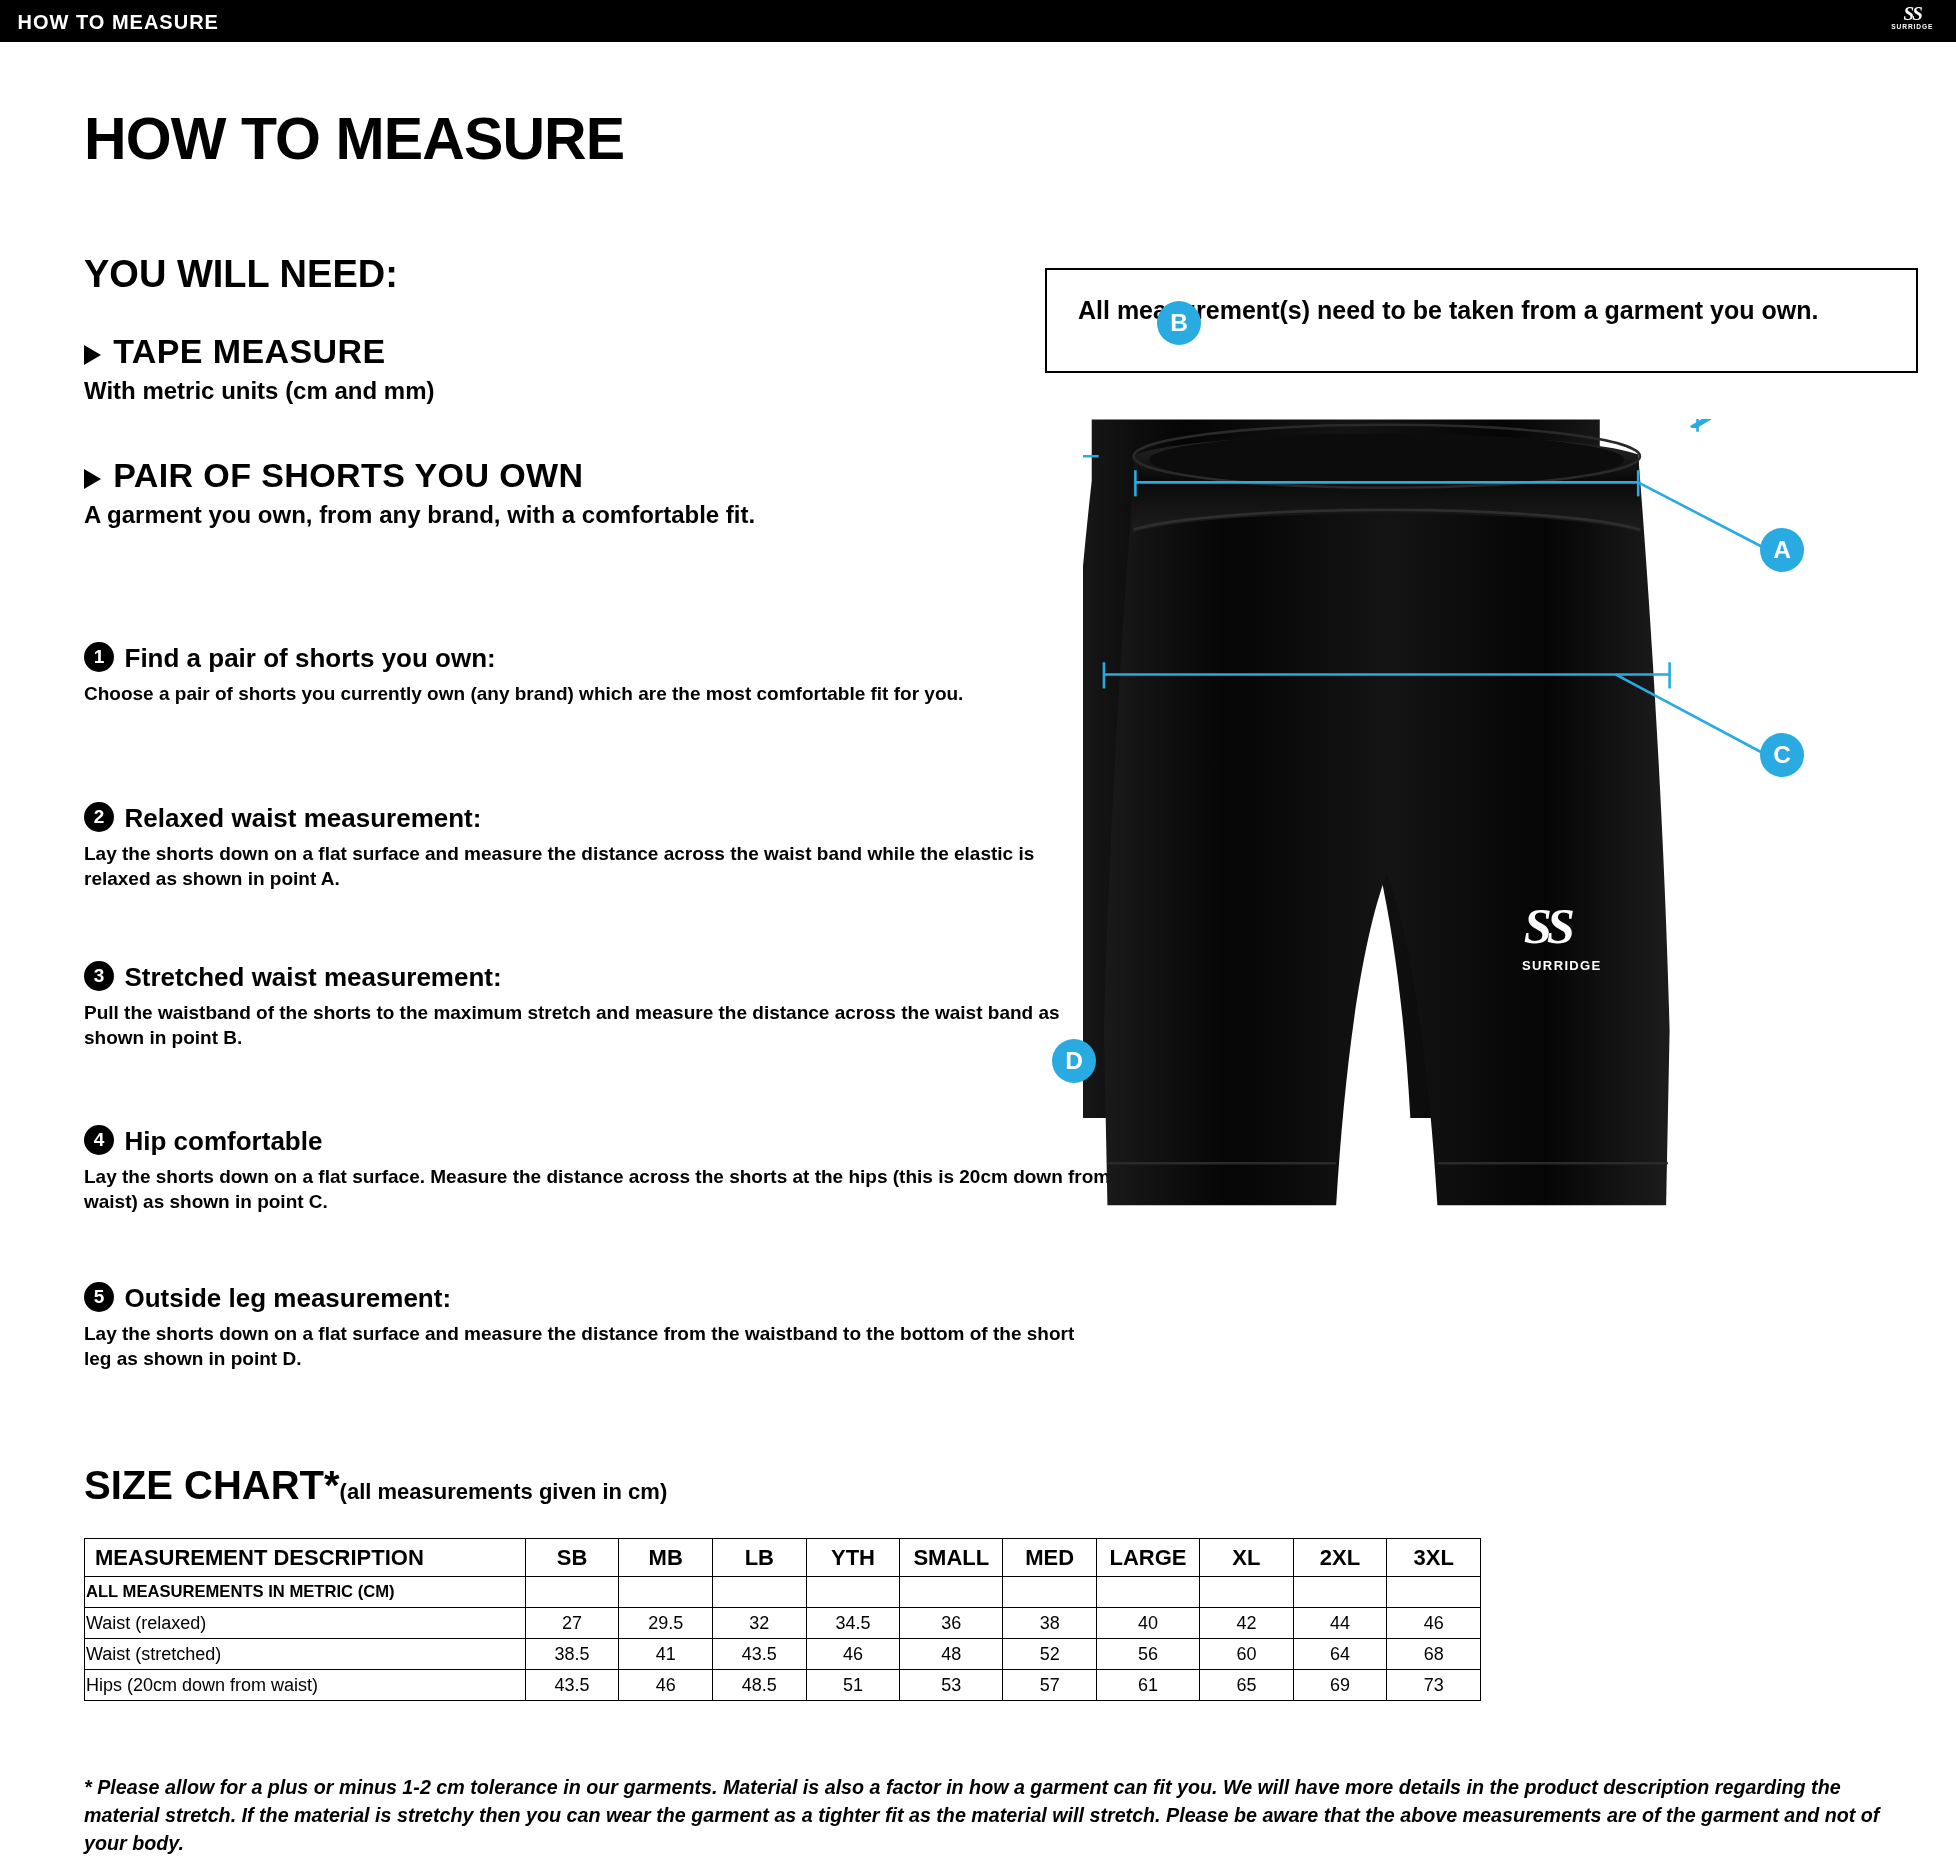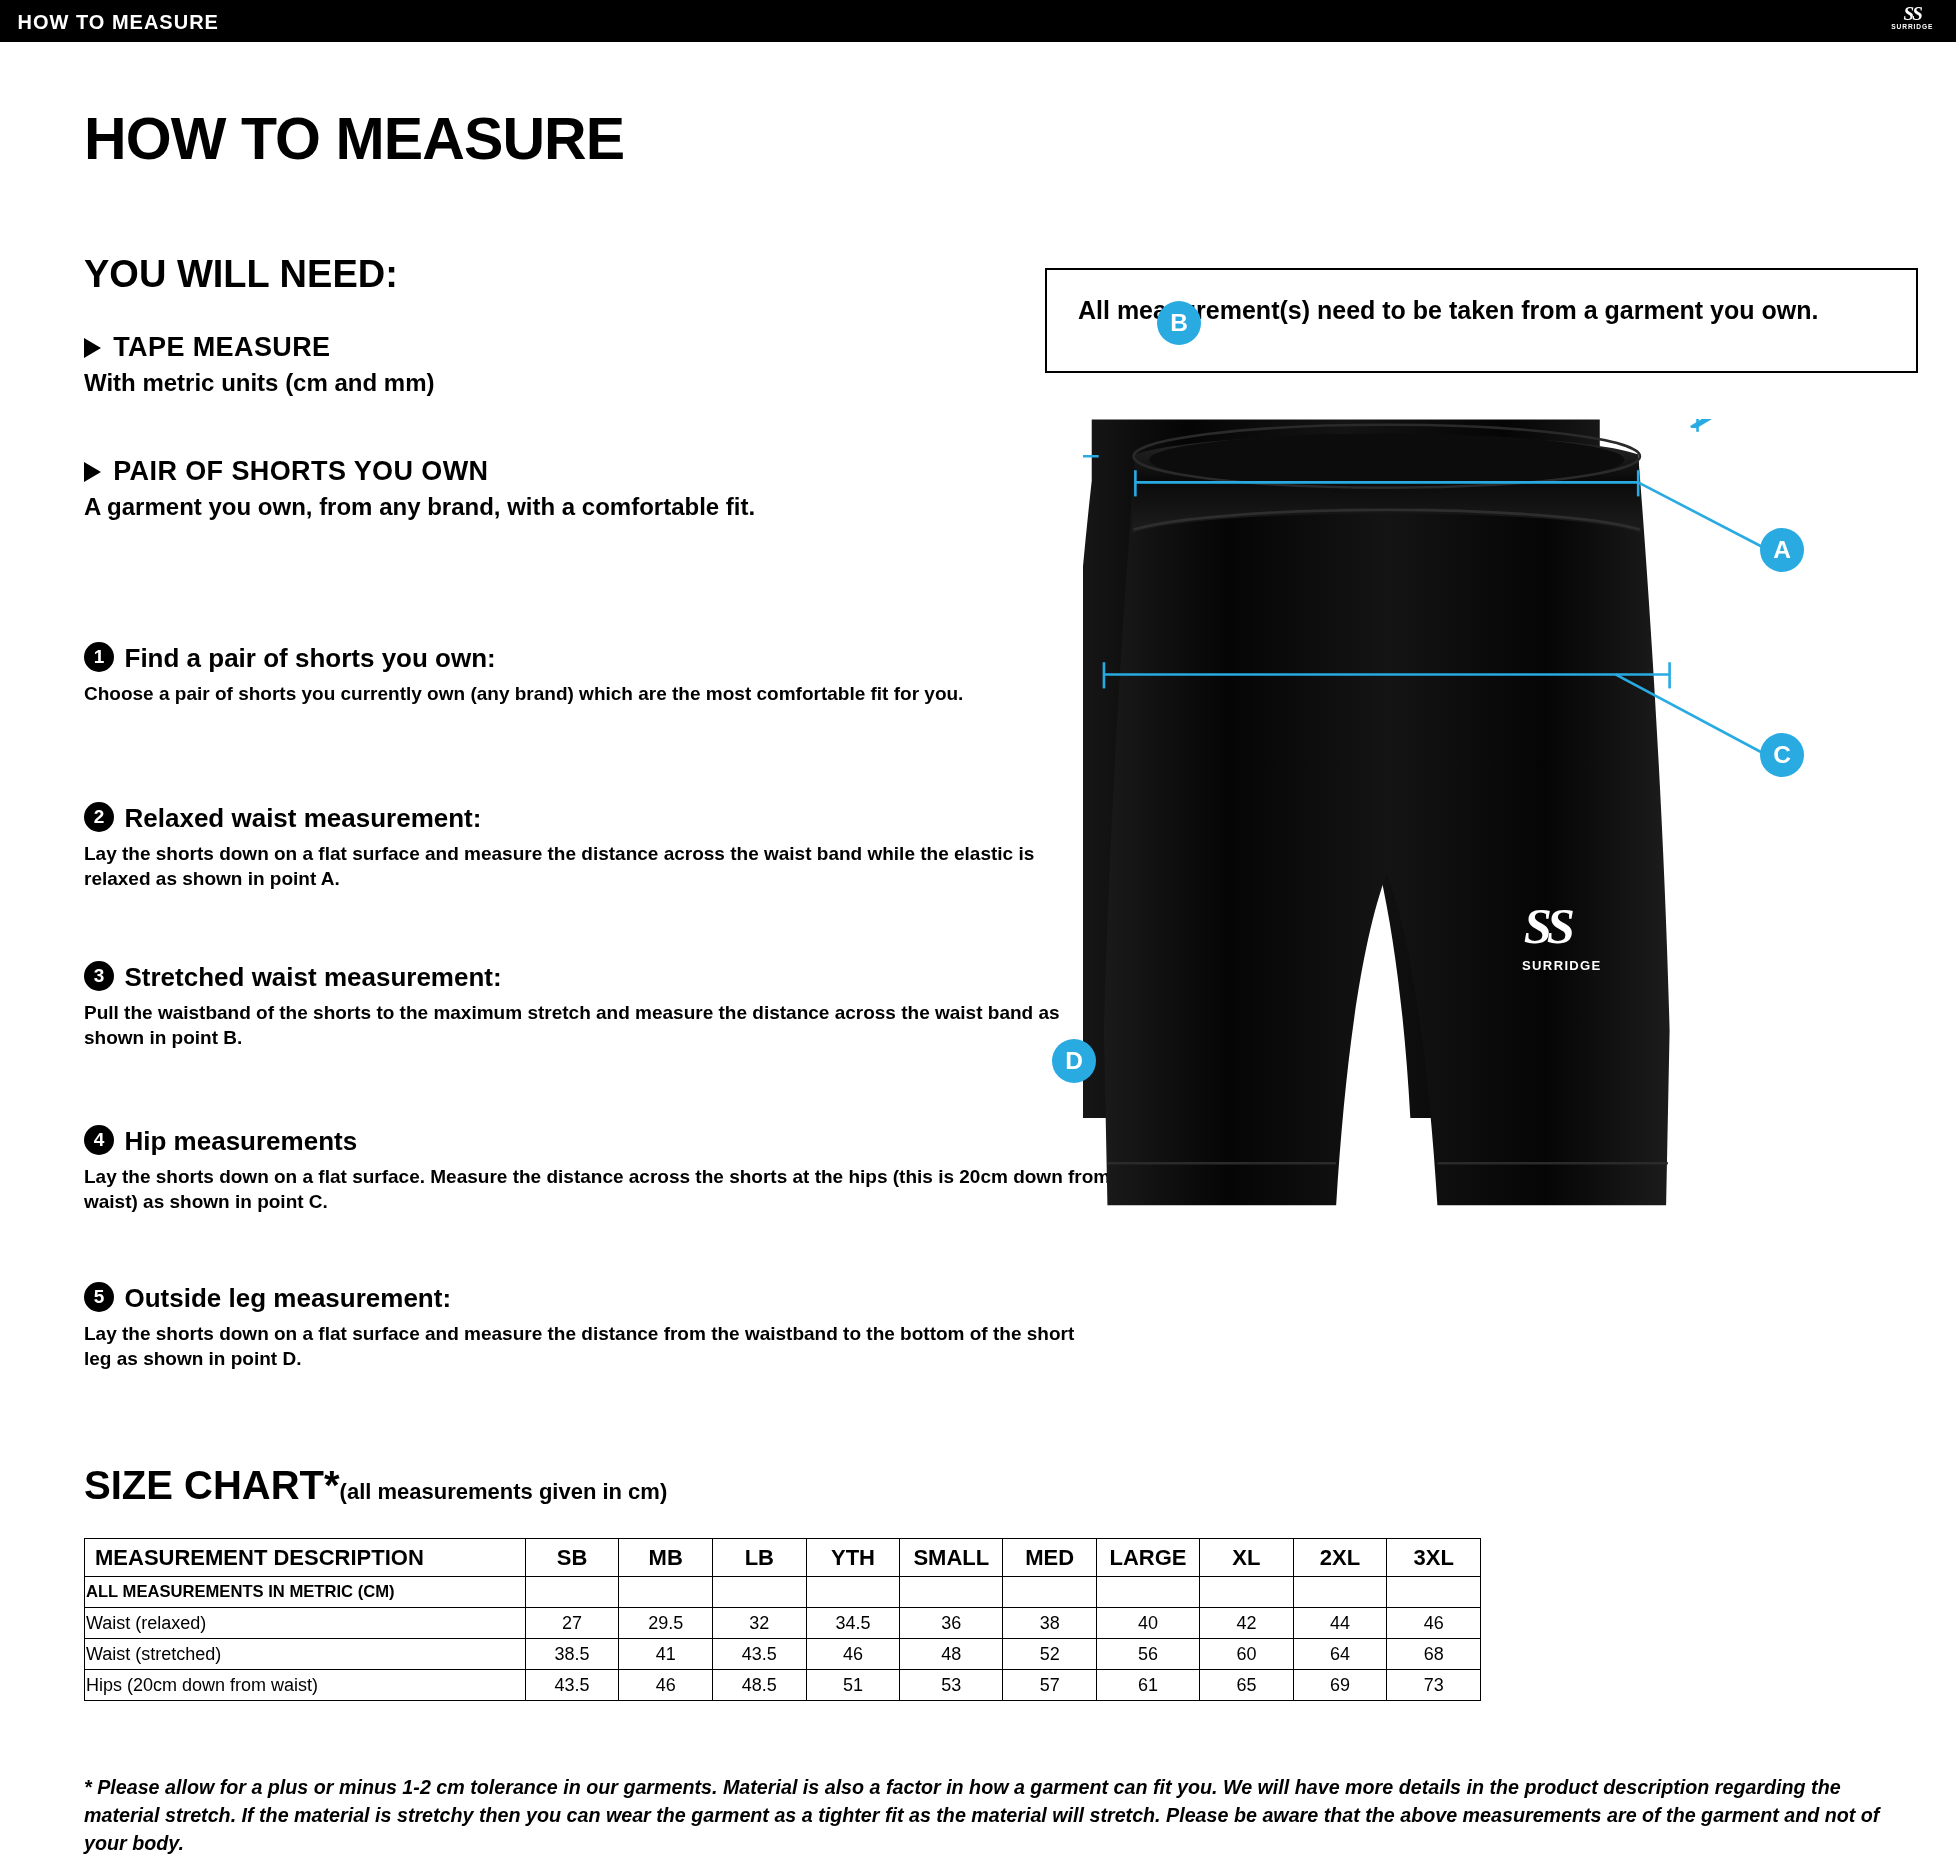--- a/index.html
+++ b/index.html
@@ -84,21 +84,21 @@
   .need .tri {
     display: inline-block;
     width: 0; height: 0;
     border-left: 17.5px solid #000;
     border-top: 10.5px solid transparent;
     border-bottom: 10.5px solid transparent;
     margin-right: 12.2px;
     vertical-align: -1.7px;
   }
   .need .ttl {
-    font-size: 27px;
+    font-size: 34px;
     font-weight: bold;
     letter-spacing: 0.4px;
   }
   .need .sub {
     font-size: 24px;
     font-weight: bold;
     margin-top: 6.1px;
     margin-left: 0;
   }
 
@@ -268,21 +268,21 @@
   <span class="num">2</span><span class="ttl">Relaxed waist measurement:</span>
   <div class="body">Lay the shorts down on a flat surface and measure the distance across the waist band while the elastic is relaxed as shown in point A.</div>
 </div>
 
 <div class="step" style="top:961px; width:1004px;">
   <span class="num">3</span><span class="ttl">Stretched waist measurement:</span>
   <div class="body">Pull the waistband of the shorts to the maximum stretch and measure the distance across the waist band as shown in point B.</div>
 </div>
 
 <div class="step" style="top:1125px; width:1074px;">
-  <span class="num">4</span><span class="ttl">Hip measurements</span>
+  <span class="num">4</span><span class="ttl">Hip comfortable</span>
   <div class="body">Lay the shorts down on a flat surface. Measure the distance across the shorts at the hips (this is 20cm down from the waist)  as shown in point C.</div>
 </div>
 
 <div class="step" style="top:1282px; width:1004px;">
   <span class="num">5</span><span class="ttl">Outside leg measurement:</span>
   <div class="body">Lay the shorts down on a flat surface and measure the distance from the waistband to the bottom of the short leg as shown in point D.</div>
 </div>
 
 <div class="illus">
   <svg width="838" height="1101" viewBox="0 0 960 1260">

